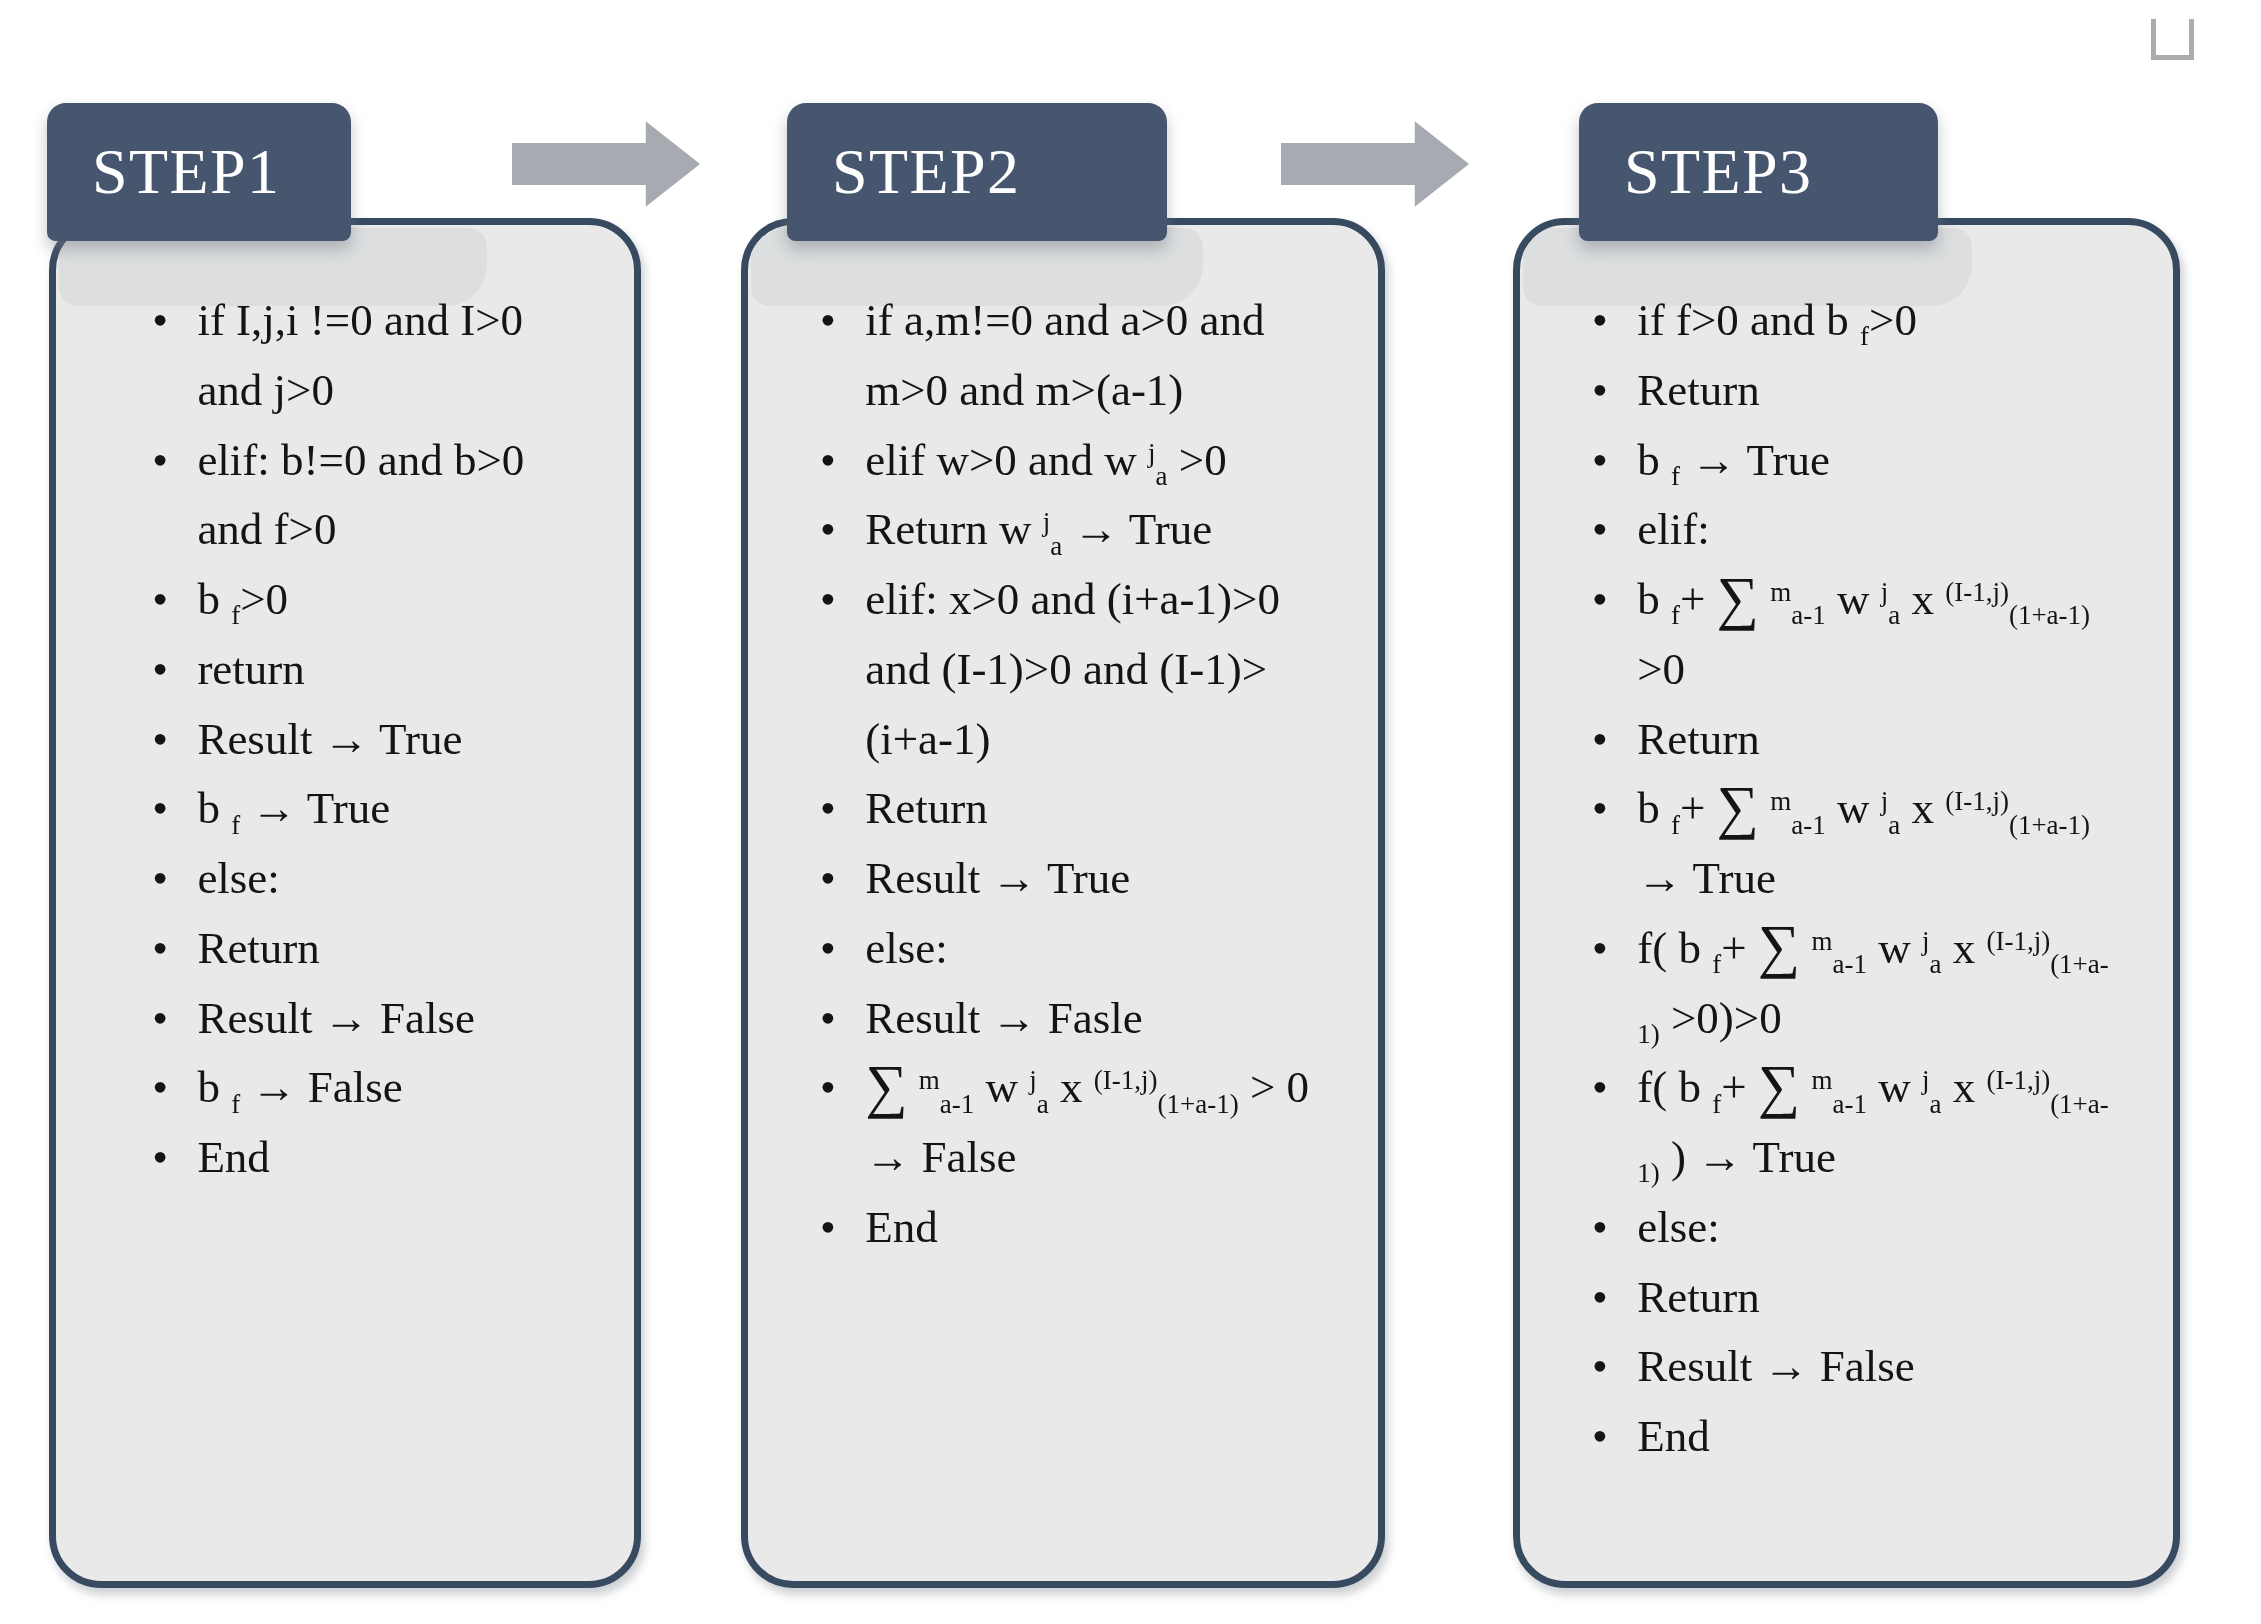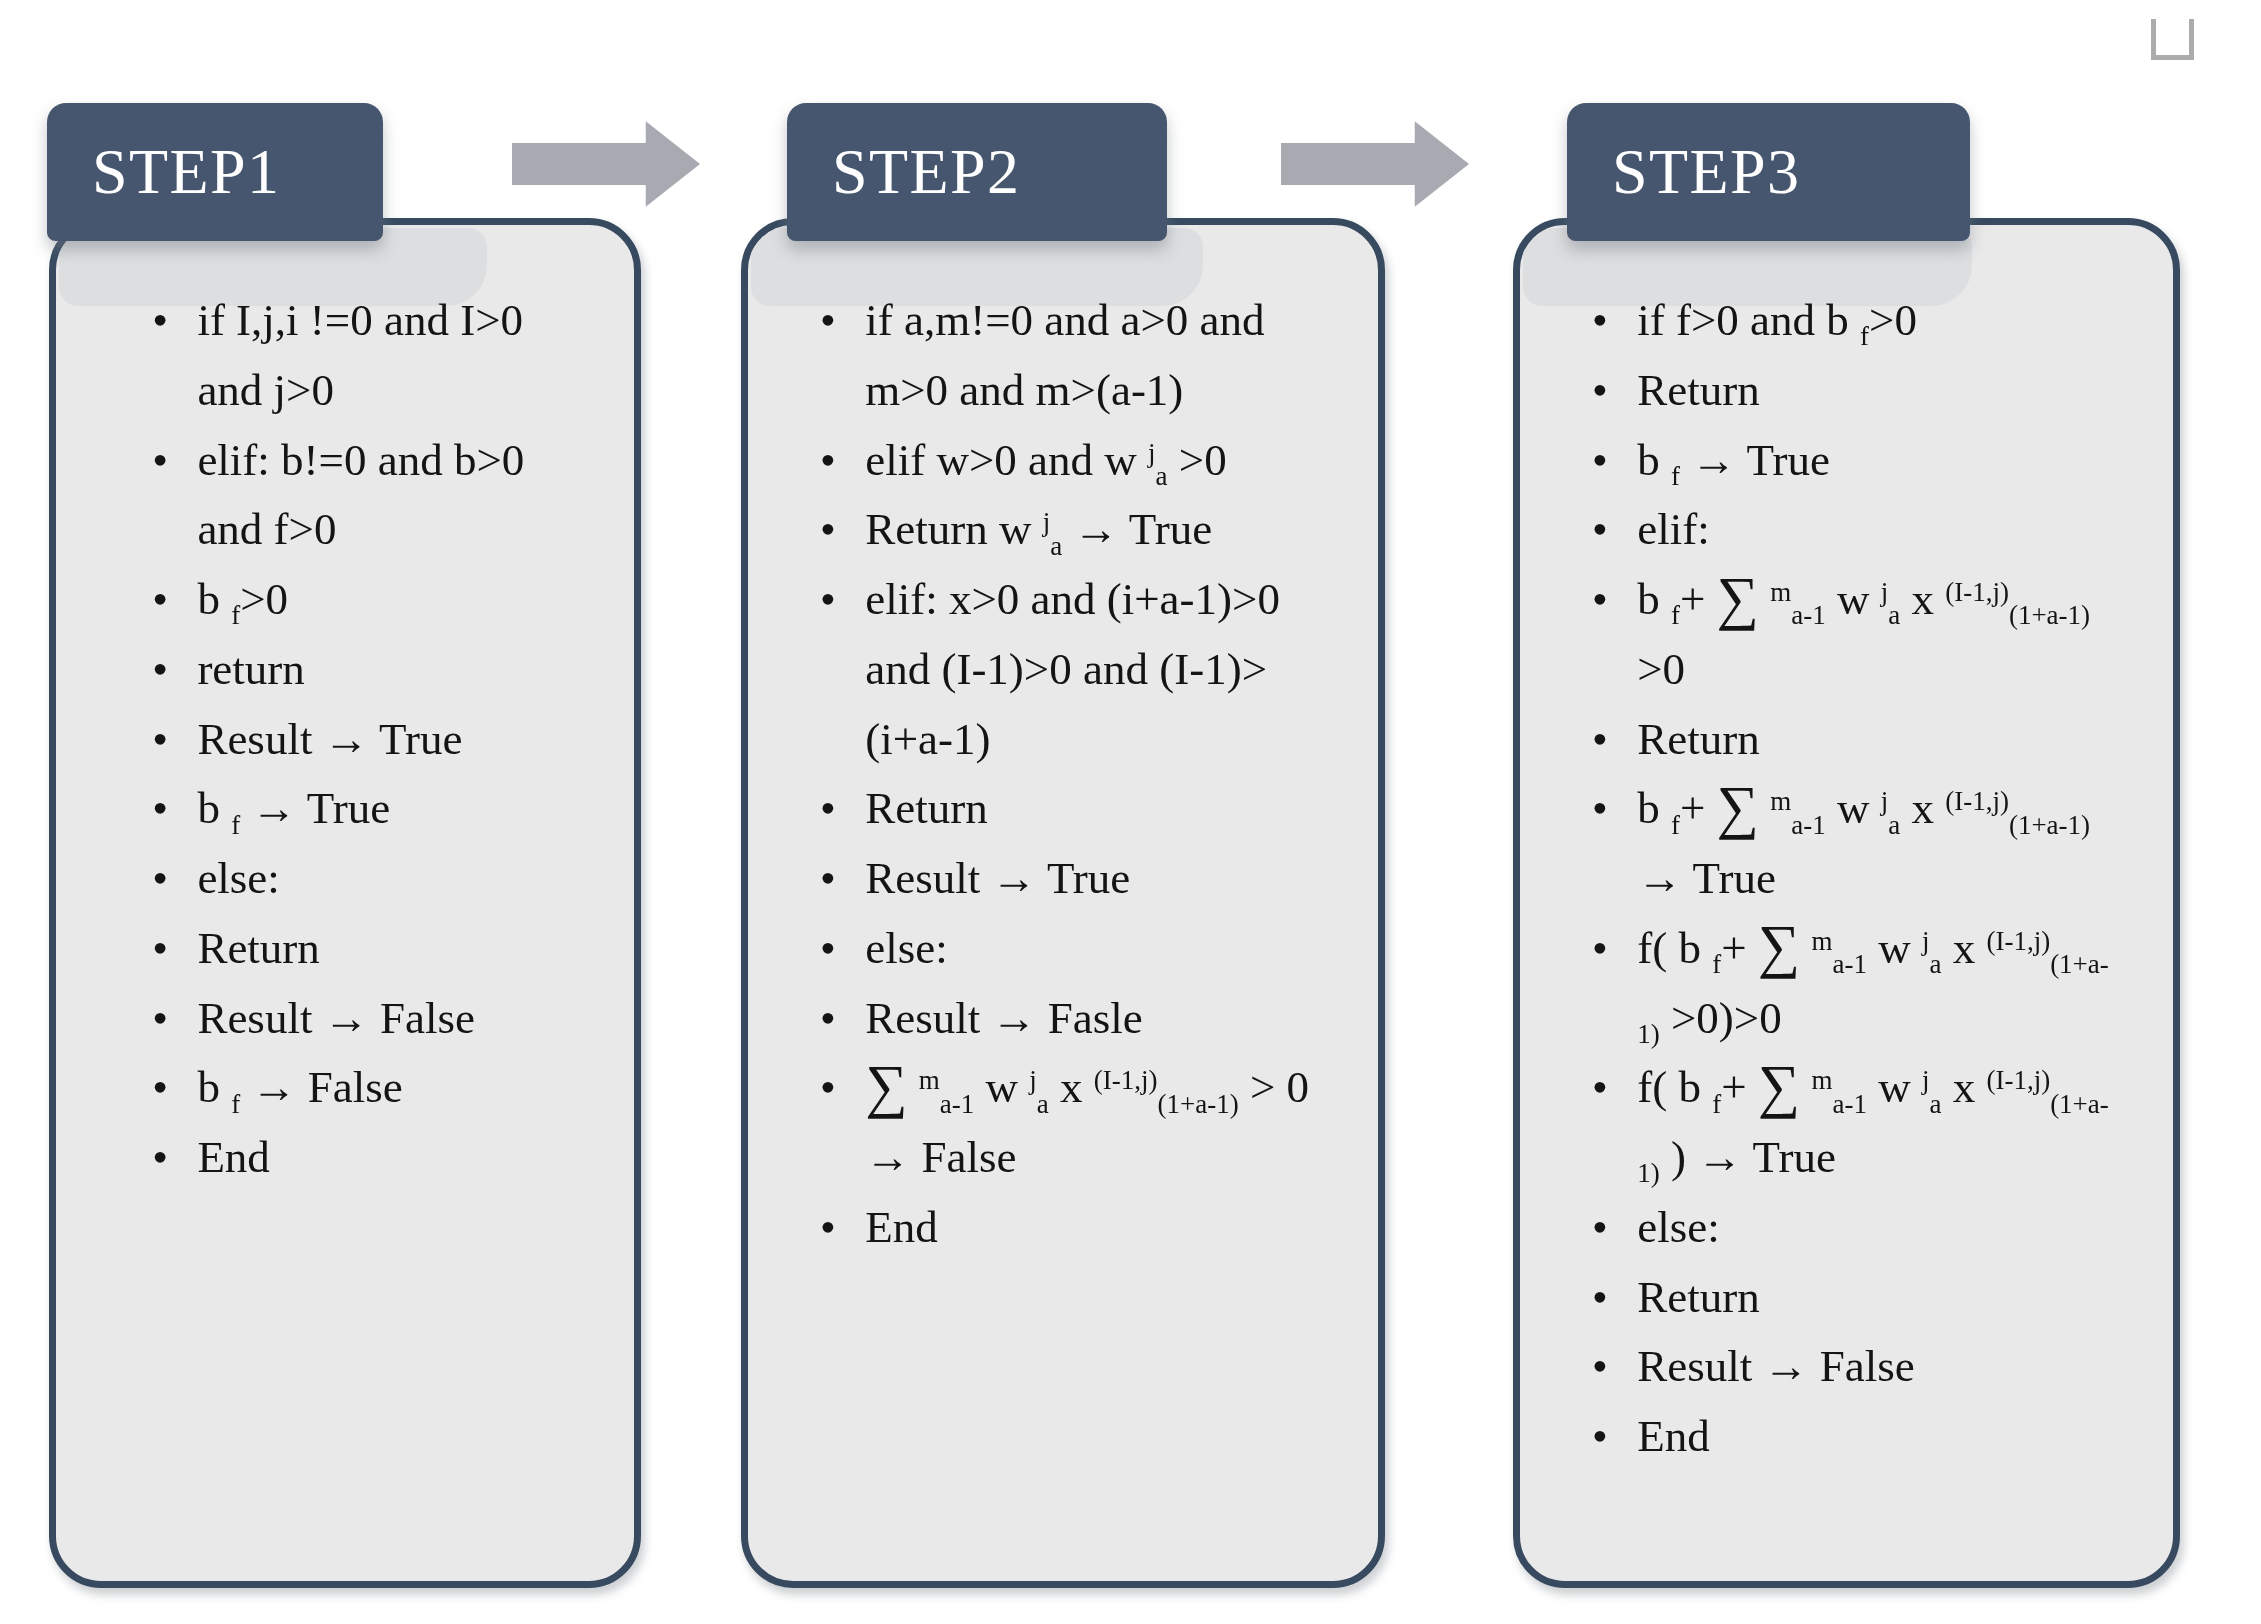--- a/index.html
+++ b/index.html
@@ -27,23 +27,23 @@
   .card3{left:1513px;top:103px;}
 
   .tab{
     position:absolute;top:0;height:138px;z-index:3;
     background:var(--header-bg);color:var(--header-text);
     display:flex;align-items:center;padding-left:45px;
     font-size:64px;letter-spacing:1.4px;
     border-radius:19px 19px 8.7px 8.7px;
     box-shadow:0 8.7px 14.5px rgba(120,126,136,.45);
   }
-  .card1 .tab{left:0;width:336px;}
+  .card1 .tab{left:0;width:304px;}
   .card2 .tab{left:46px;width:380px;}
-  .card3 .tab{left:54px;width:403px;}
+  .card3 .tab{left:66px;width:359px;}
 
   .card-body{
     position:absolute;top:115px;z-index:2;
     background:var(--card-bg);
     border:7.2px solid var(--card-border);
     border-radius:52px;
     box-shadow:3.6px 6.5px 8.7px rgba(60,70,85,.25);
     overflow:hidden;
   }
   .card1 .card-body{left:2.2px;width:592px;height:1370px;padding-left:24px;}

